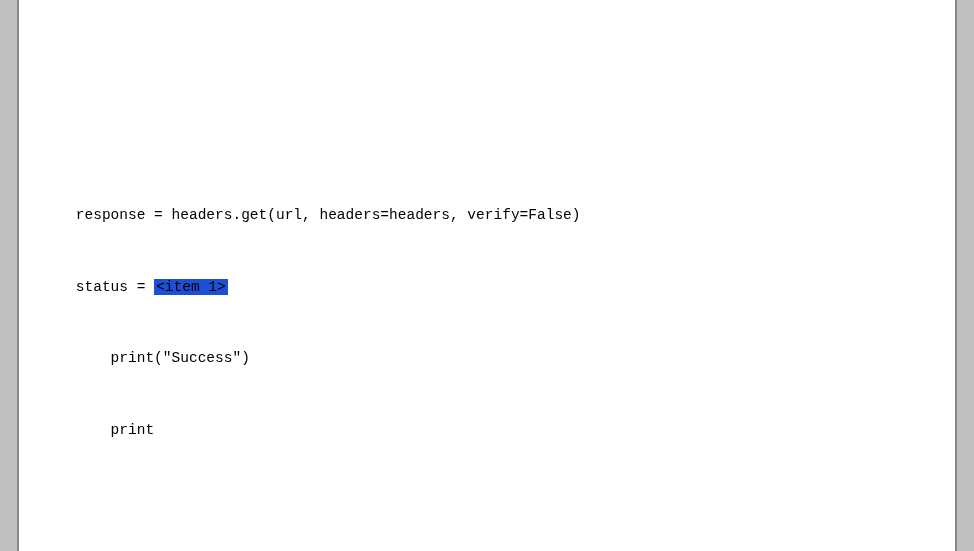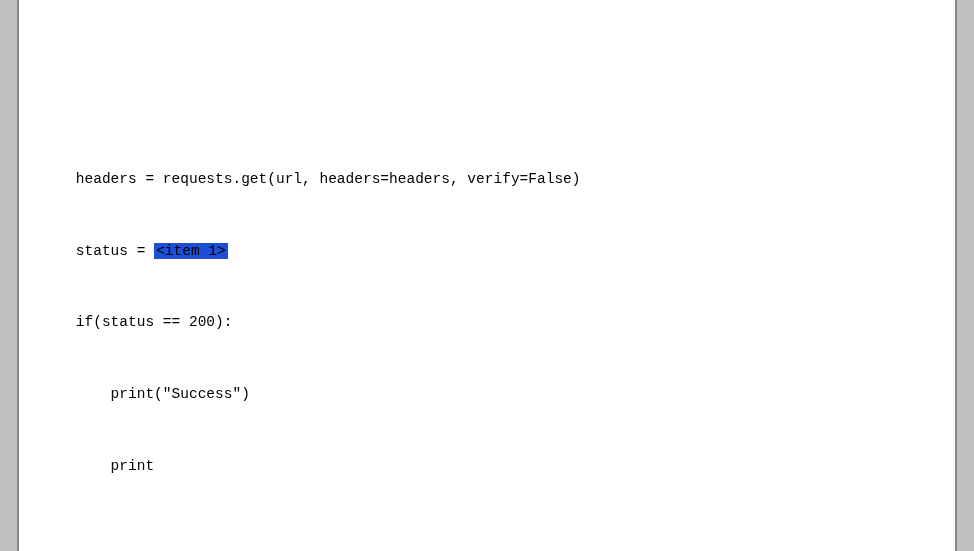--- a/index.html
+++ b/index.html
@@ -45,23 +45,22 @@
 <body>
 
 <div class="code-container">
   
   
   
   
   
   
   <span class="code-line"> </span>
-  <span class="code-line">    headers = requests.get(url, headers=headers, verify=False)</span>
+  <span class="code-line">    response = headers.get(url, headers=headers, verify=False)</span>
   <span class="code-line">    status = <span class="highlight">&lt;item 1&gt;</span></span>
-  <span class="code-line">    if(status == 200):</span>
   <span class="code-line">        print("Success")</span>
   <span class="code-line">        print</span>
   
   
   
   
   
   
 </div>
 

